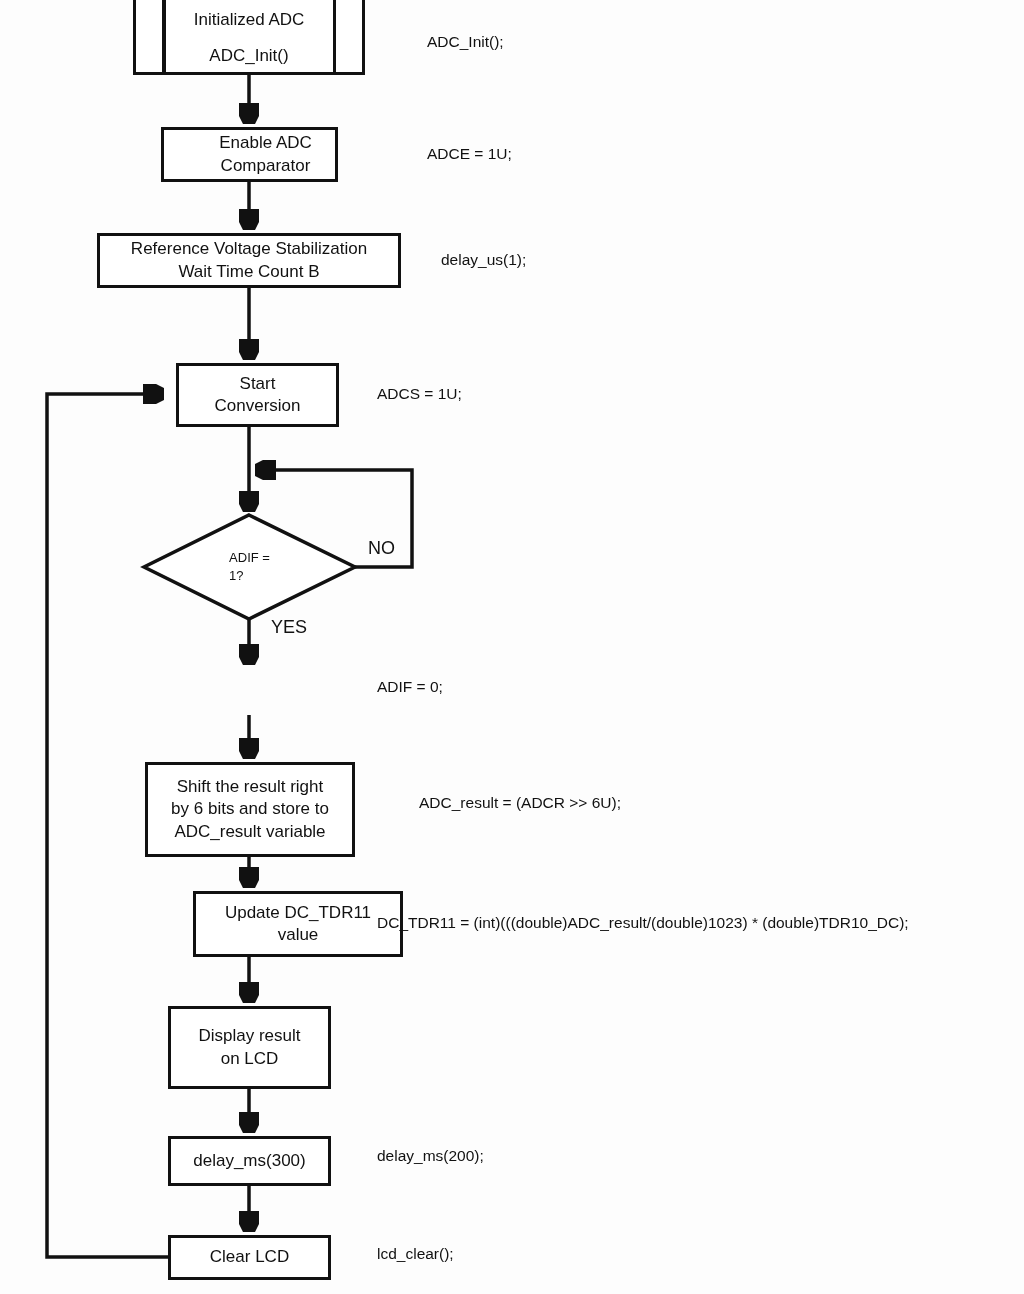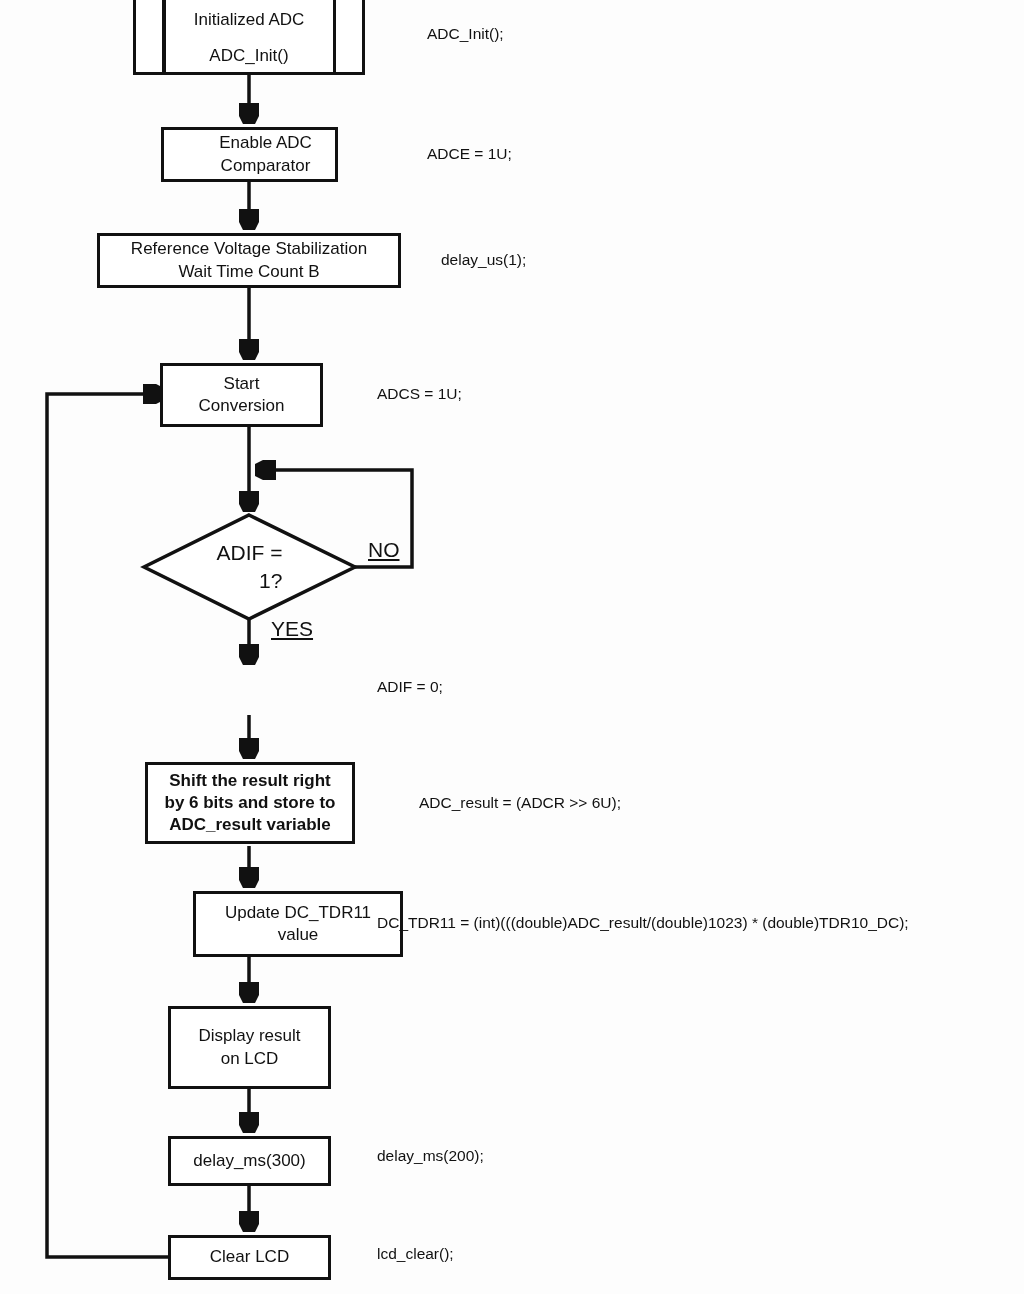--- a/index.html
+++ b/index.html
@@ -31,23 +31,23 @@
   .node.subroutine{
     flex-direction:column;justify-content:space-between;
     padding:24px 0 5px 0;
   }
   .strut{position:absolute;top:0;bottom:0;width:3.5px;background:var(--ink);}
   .strut.left{left:26px;}
   .strut.right{right:26px;}
   .decision-label{
     position:absolute;
     display:flex;align-items:center;justify-content:center;
-    text-align:right;font-size:21px;line-height:1.35;white-space:pre-line;
+    text-align:left;font-size:13px;line-height:1.35;white-space:pre-line;
   }
-  .branch-label{position:absolute;font-size:21px;text-decoration:underline;}
+  .branch-label{position:absolute;font-size:18px;}
   .ann{
     position:absolute;
     font-size:15.5px;line-height:20.8px;
     white-space:pre-line;
   }
 </style>
 </head>
 <body>
 
 <div class="canvas">
@@ -81,46 +81,46 @@
     <div>Initialized ADC</div>
     <div>ADC_Init()</div>
   </div>
 
   <div class="node" style="left:161px;top:127px;width:177px;height:55px;padding-left:32px;">Enable ADC
 Comparator</div>
 
   <div class="node" style="left:97px;top:233px;width:304px;height:55px;">Reference Voltage Stabilization
 Wait Time Count B</div>
 
-  <div class="node" style="left:160px;top:363px;width:163px;height:64px;">Start
+  <div class="node" style="left:176px;top:363px;width:163px;height:64px;">Start
 Conversion</div>
 
   <div class="decision-label" style="left:154px;top:521px;width:191px;height:92px;">ADIF =
 1?</div>
 
   <div class="branch-label" style="left:368px;top:538px;">NO</div>
 
   <div class="branch-label" style="left:271px;top:617px;">YES</div>
 
 
-  <div class="node" style="left:145px;top:762px;width:210px;height:82px;font-weight:bold;">Shift the result right
+  <div class="node" style="left:145px;top:762px;width:210px;height:95px;">Shift the result right
 by 6 bits and store to
 ADC_result variable</div>
 
   <div class="node" style="left:145px;top:891px;width:210px;height:66px;margin-left:48px;">Update DC_TDR11
 value</div>
 
   <div class="node" style="left:168px;top:1006px;width:163px;height:83px;">Display result
 on LCD</div>
 
   <div class="node" style="left:168px;top:1136px;width:163px;height:50px;">delay_ms(300)</div>
 
   <div class="node" style="left:168px;top:1235px;width:163px;height:45px;">Clear LCD</div>
 
-  <div class="ann" style="left:427px;top:24px;">ADC_Init();</div>
+  <div class="ann" style="left:427px;top:32px;">ADC_Init();</div>
   <div class="ann" style="left:427px;top:144px;">ADCE = 1U;</div>
   <div class="ann" style="left:441px;top:250px;">delay_us(1);</div>
   <div class="ann" style="left:377px;top:384px;">ADCS = 1U;</div>
   <div class="ann" style="left:377px;top:677px;">ADIF = 0;</div>
   <div class="ann" style="left:371px;top:793px;margin-left:48px;">ADC_result = (ADCR &gt;&gt; 6U);</div>
   <div class="ann" style="left:377px;top:913px;">DC_TDR11 = (int)(((double)ADC_result/(double)1023) * (double)TDR10_DC);</div>
   <div class="ann" style="left:377px;top:1146px;">delay_ms(200);</div>
   <div class="ann" style="left:377px;top:1244px;">lcd_clear();</div>
 
 </div>

